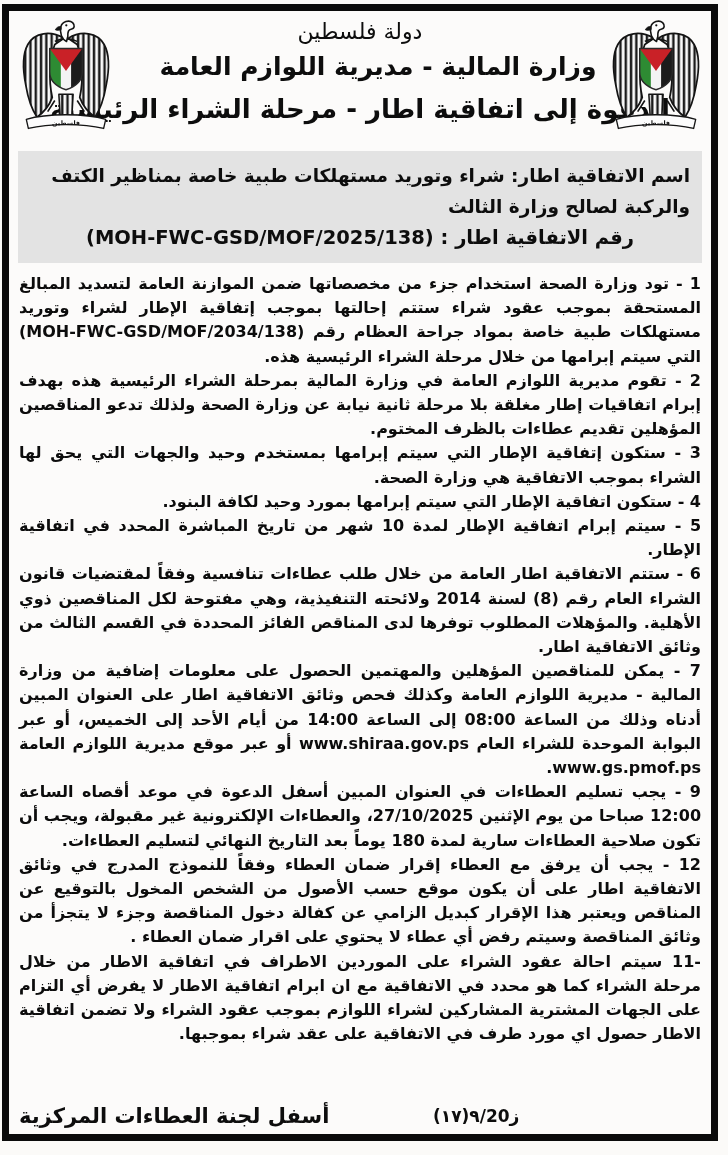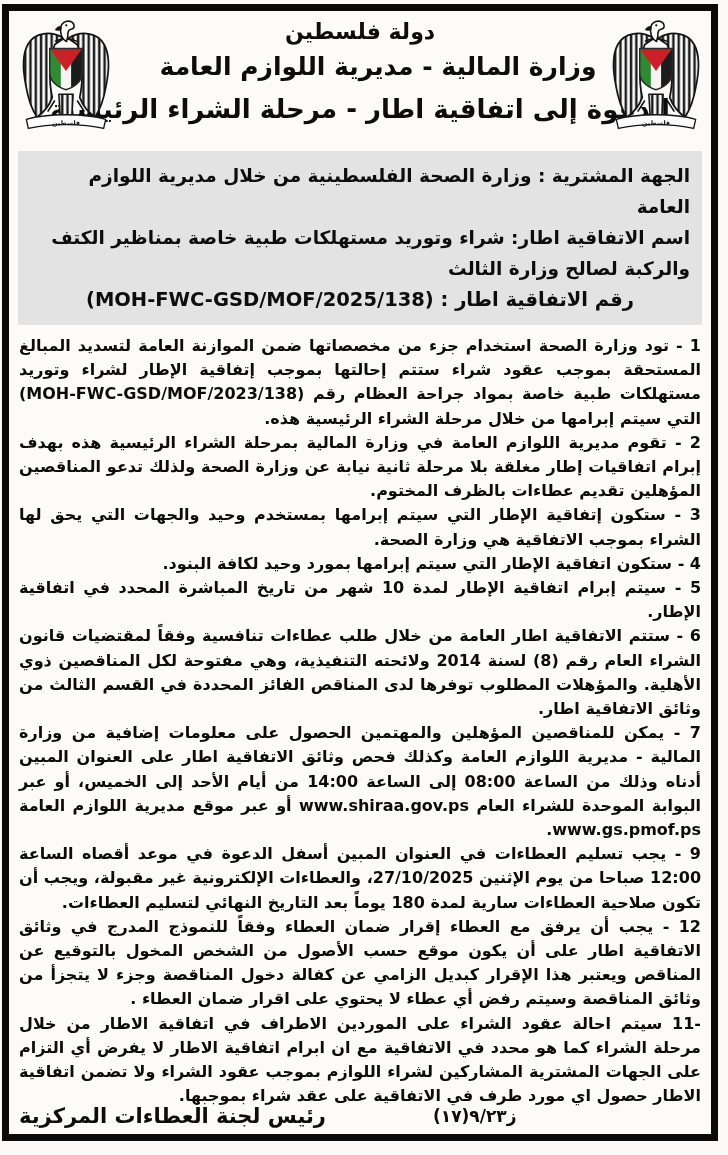--- a/index.html
+++ b/index.html
@@ -22,21 +22,21 @@
     border:7px solid #0b0b0b;
     background:#fcfbfa;
     overflow:hidden;
   }
   
   .header{position:relative;text-align:center;padding-top:6px;height:128px;}
   .emblem{position:absolute;top:6px;width:98px;height:114px;}
   .emblem.left{left:8px;}
   .emblem.right{right:6px;}
   .emblem svg{width:100%;height:100%;}
-  .h-state{font-size:22px;font-weight:700;line-height:30px;}
+  .h-state{font-size:22px;font-weight:400;line-height:30px;}
   .h-ministry{font-size:25px;font-weight:700;line-height:40px;padding-left:36px;}
   .h-title{font-size:26px;font-weight:700;line-height:44px;white-space:nowrap;}
   
   .panel{
     direction:rtl;
     margin:6px 9px 0 9px;
     background:#e3e3e3;
     padding:9px 12px 10px 12px;
     font-weight:700;
   }
@@ -137,38 +137,37 @@
           </g>
         </svg>
       </div>
 
       <div class="h-state" dir="rtl">دولة فلسطين</div>
       <div class="h-ministry" dir="rtl">وزارة المالية - مديرية اللوازم العامة</div>
       <div class="h-title" dir="rtl">الدعوة إلى اتفاقية اطار - مرحلة الشراء الرئيسية</div>
     </div>
 
     <div class="panel">
-      <div class="p-line">الجهة المشترية : وزارة الصحة الفلسطينية من خلال مديرية اللوازم العامة</div>
       <div class="p-line">اسم الاتفاقية اطار: شراء وتوريد مستهلكات طبية خاصة بمناظير الكتف والركبة لصالح وزارة الثالث</div>
       <div class="p-line centered">رقم الاتفاقية اطار : (MOH-FWC-GSD/MOF/2025/138)</div>
     </div>
 
     <div class="bodytext">
-      <div class="item">1 - تود وزارة الصحة استخدام جزء من مخصصاتها ضمن الموازنة العامة لتسديد المبالغ المستحقة بموجب عقود شراء ستتم إحالتها بموجب إتفاقية الإطار لشراء وتوريد مستهلكات طبية خاصة بمواد جراحة العظام رقم (MOH-FWC-GSD/MOF/2023/138) التي سيتم إبرامها من خلال مرحلة الشراء الرئيسية هذه.</div>
+      <div class="item">1 - تود وزارة الصحة استخدام جزء من مخصصاتها ضمن الموازنة العامة لتسديد المبالغ المستحقة بموجب عقود شراء ستتم إحالتها بموجب إتفاقية الإطار لشراء وتوريد مستهلكات طبية خاصة بمواد جراحة العظام رقم (MOH-FWC-GSD/MOF/2034/138) التي سيتم إبرامها من خلال مرحلة الشراء الرئيسية هذه.</div>
       <div class="item">2 - تقوم مديرية اللوازم العامة في وزارة المالية بمرحلة الشراء الرئيسية هذه بهدف إبرام اتفاقيات إطار مغلقة بلا مرحلة ثانية نيابة عن وزارة الصحة ولذلك تدعو المناقصين المؤهلين تقديم عطاءات بالظرف المختوم.</div>
       <div class="item">3 - ستكون إتفاقية الإطار التي سيتم إبرامها بمستخدم وحيد والجهات التي يحق لها الشراء بموجب الاتفاقية هي وزارة الصحة.</div>
       <div class="item">4 - ستكون اتفاقية الإطار التي سيتم إبرامها بمورد وحيد لكافة البنود.</div>
       <div class="item">5 - سيتم إبرام اتفاقية الإطار لمدة 10 شهر من تاريخ المباشرة المحدد في اتفاقية الإطار.</div>
       <div class="item">6 - ستتم الاتفاقية اطار العامة من خلال طلب عطاءات تنافسية وفقاً لمقتضيات قانون الشراء العام رقم (8) لسنة 2014 ولائحته التنفيذية، وهي مفتوحة لكل المناقصين ذوي الأهلية. والمؤهلات المطلوب توفرها لدى المناقص الفائز المحددة في القسم الثالث من وثائق الاتفاقية اطار.</div>
       <div class="item">7 - يمكن للمناقصين المؤهلين والمهتمين الحصول على معلومات إضافية من وزارة المالية - مديرية اللوازم العامة وكذلك فحص وثائق الاتفاقية اطار على العنوان المبين أدناه وذلك من الساعة 08:00 إلى الساعة 14:00 من أيام الأحد إلى الخميس، أو عبر البوابة الموحدة للشراء العام www.shiraa.gov.ps أو عبر موقع مديرية اللوازم العامة www.gs.pmof.ps.</div>
       <div class="item">9 - يجب تسليم العطاءات في العنوان المبين أسفل الدعوة في موعد أقصاه الساعة 12:00 صباحا من يوم الإثنين 27/10/2025، والعطاءات الإلكترونية غير مقبولة، ويجب أن تكون صلاحية العطاءات سارية لمدة 180 يوماً بعد التاريخ النهائي لتسليم العطاءات.</div>
       <div class="item">12 - يجب أن يرفق مع العطاء إقرار ضمان العطاء وفقاً للنموذج المدرج في وثائق الاتفاقية اطار على أن يكون موقع حسب الأصول من الشخص المخول بالتوقيع عن المناقص ويعتبر هذا الإقرار كبديل الزامي عن كفالة دخول المناقصة وجزء لا يتجزأ من وثائق المناقصة وسيتم رفض أي عطاء لا يحتوي على اقرار ضمان العطاء .</div>
       <div class="item">-11 سيتم احالة عقود الشراء على الموردين الاطراف في اتفاقية الاطار من خلال مرحلة الشراء كما هو محدد في الاتفاقية مع ان ابرام اتفاقية الاطار لا يفرض أي التزام على الجهات المشترية المشاركين لشراء اللوازم بموجب عقود الشراء ولا تضمن اتفاقية الاطار حصول اي مورد طرف في الاتفاقية على عقد شراء بموجبها.</div>
 
     </div>
 
     <div class="footer">
-      <div class="signature" dir="rtl">رئيس لجنة العطاءات المركزية</div>
-      <div class="refcode">ز٩/٢٣(١٧)</div>
+      <div class="signature" dir="rtl">أسفل لجنة العطاءات المركزية</div>
+      <div class="refcode">ز٩/20(١٧)</div>
     </div>
 
   </div>
 </div>
 
 </body></html>

